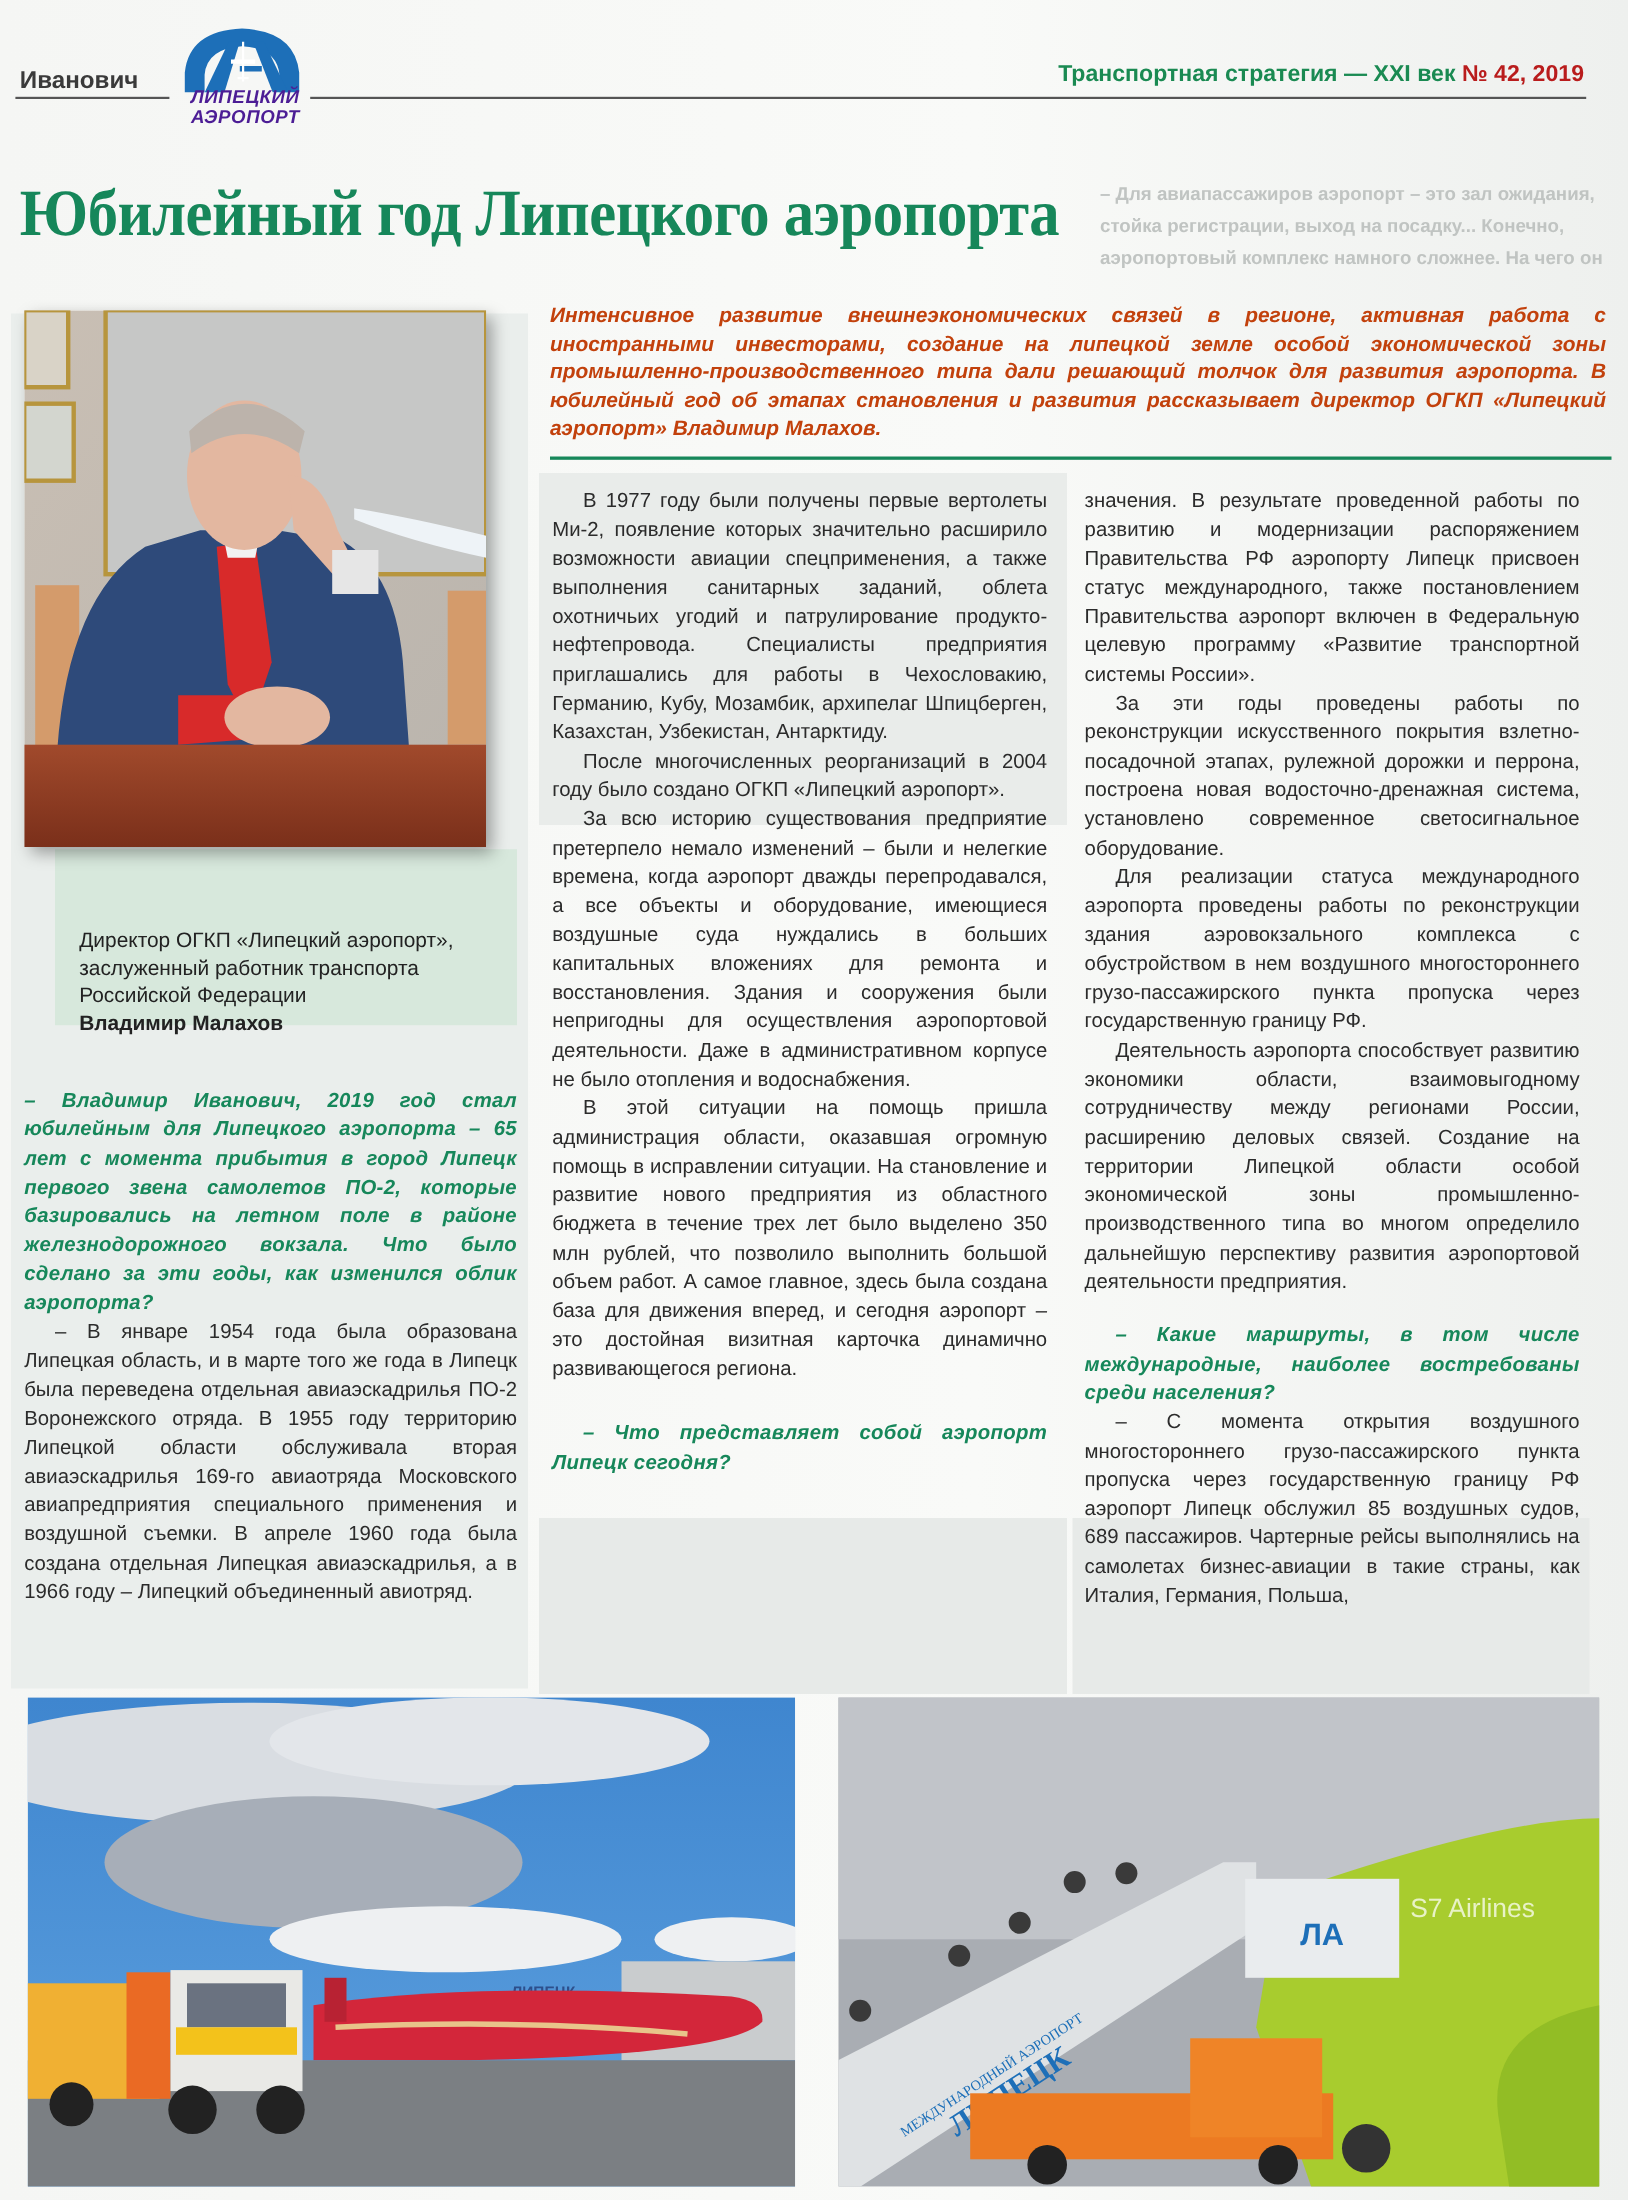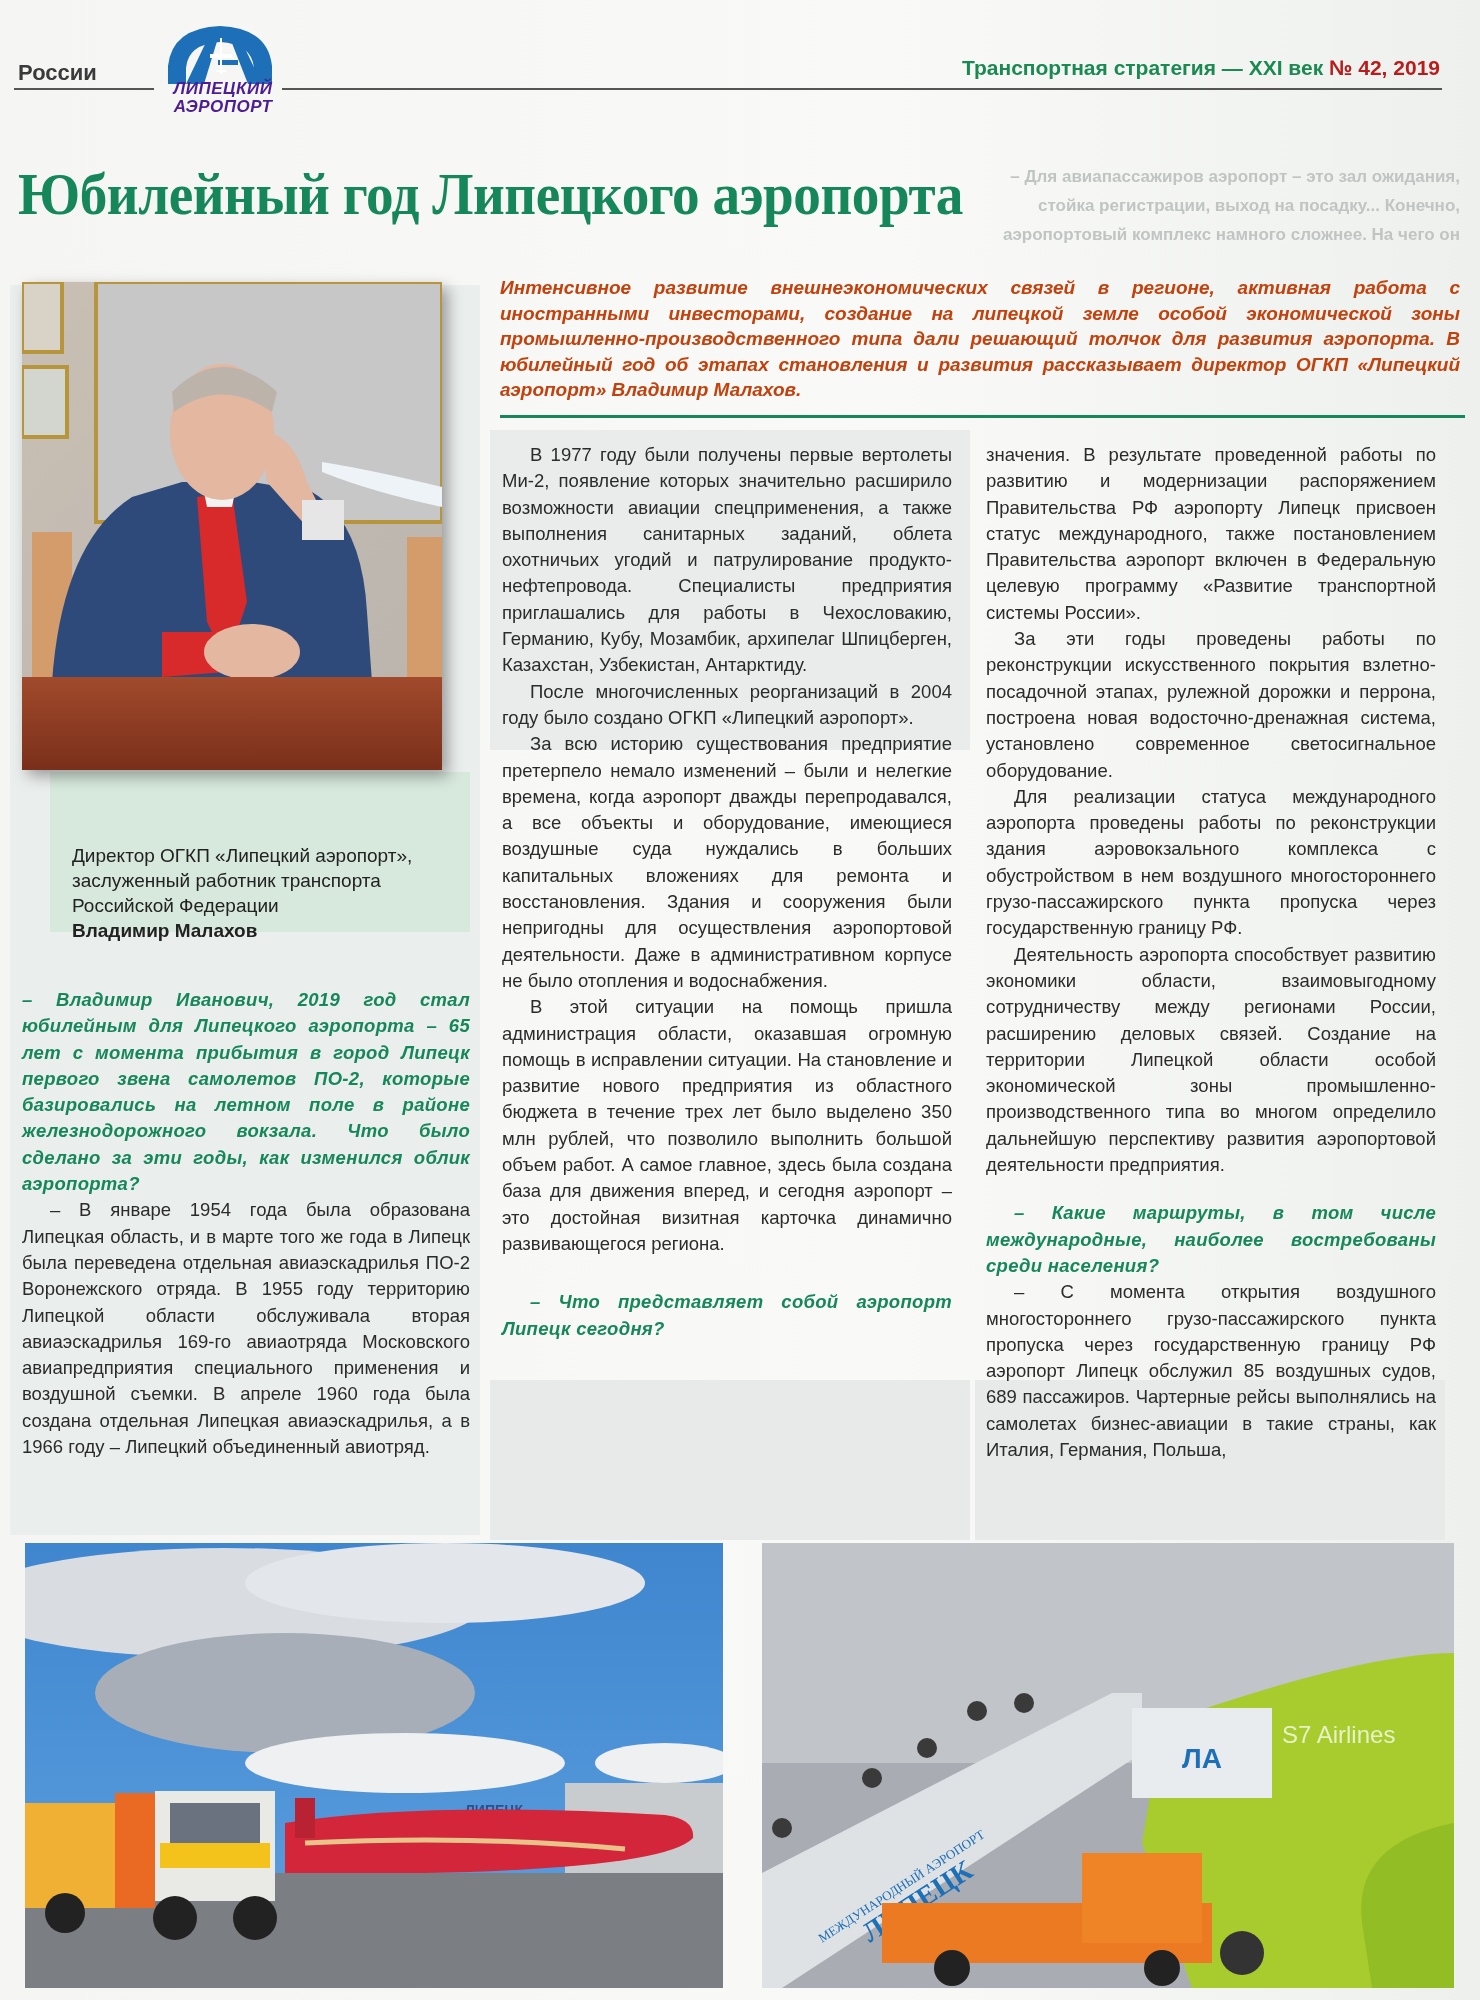--- a/index.html
+++ b/index.html
@@ -58,21 +58,21 @@
 
     
     .headline {
       position: absolute; left: 18px; top: 160px;
       font-family: "Liberation Serif", serif; font-weight: bold;
       font-size: 60px; color: #16875a; letter-spacing: -0.5px;
       transform: scaleX(0.92); transform-origin: left;
     }
     .ghost-text {
       position: absolute; left: 1000px; top: 162px; width: 460px;
-      font-size: 17px; line-height: 29px; color: #c0c4c2; font-weight: bold; text-align: right;
+      font-size: 17px; line-height: 29px; color: #c0c4c2; font-weight: bold;
     }
 
     
     .lead {
       position: absolute; left: 500px; top: 275px; width: 960px;
       font-size: 19px; line-height: 25.5px; font-weight: bold; font-style: italic;
       color: #c2410c; text-align: justify;
     }
     .lead-rule {
       position: absolute; left: 500px; top: 415px; width: 965px; height: 3px; background: #16875a;
@@ -118,21 +118,21 @@
   </style>
 </head>
 <body>
 
 <div class="bg-faint"></div>
 <div class="ghost-panel-left"></div>
 <div class="ghost-panel-mid"></div>
 <div class="ghost-panel-mid2"></div>
 <div class="ghost-panel-right"></div>
 
-<div class="section-label">России</div>
+<div class="section-label">Иванович</div>
 <div class="rule-left"></div>
 <div class="rule-right"></div>
 
 <div class="logo">
   <svg width="112" height="60" viewBox="0 0 112 60">
     <path d="M4 60 L4 42 Q8 4 56 2 Q104 4 108 42 L108 60 L90 60 L90 44 Q88 20 56 18 Q24 20 22 44 L22 60 Z" fill="#1d6fb8"></path>
     <path d="M22 60 L44 14 L54 14 L40 60 Z" fill="#1d6fb8"></path>
     <path d="M66 14 L76 14 L98 60 L84 60 Z" fill="#1d6fb8"></path>
     <rect x="54" y="36" width="20" height="5" fill="#1d6fb8"></rect>
     <path d="M56 14 L58 14 L58 50 L56 50 Z" fill="#ffffff"></path>

